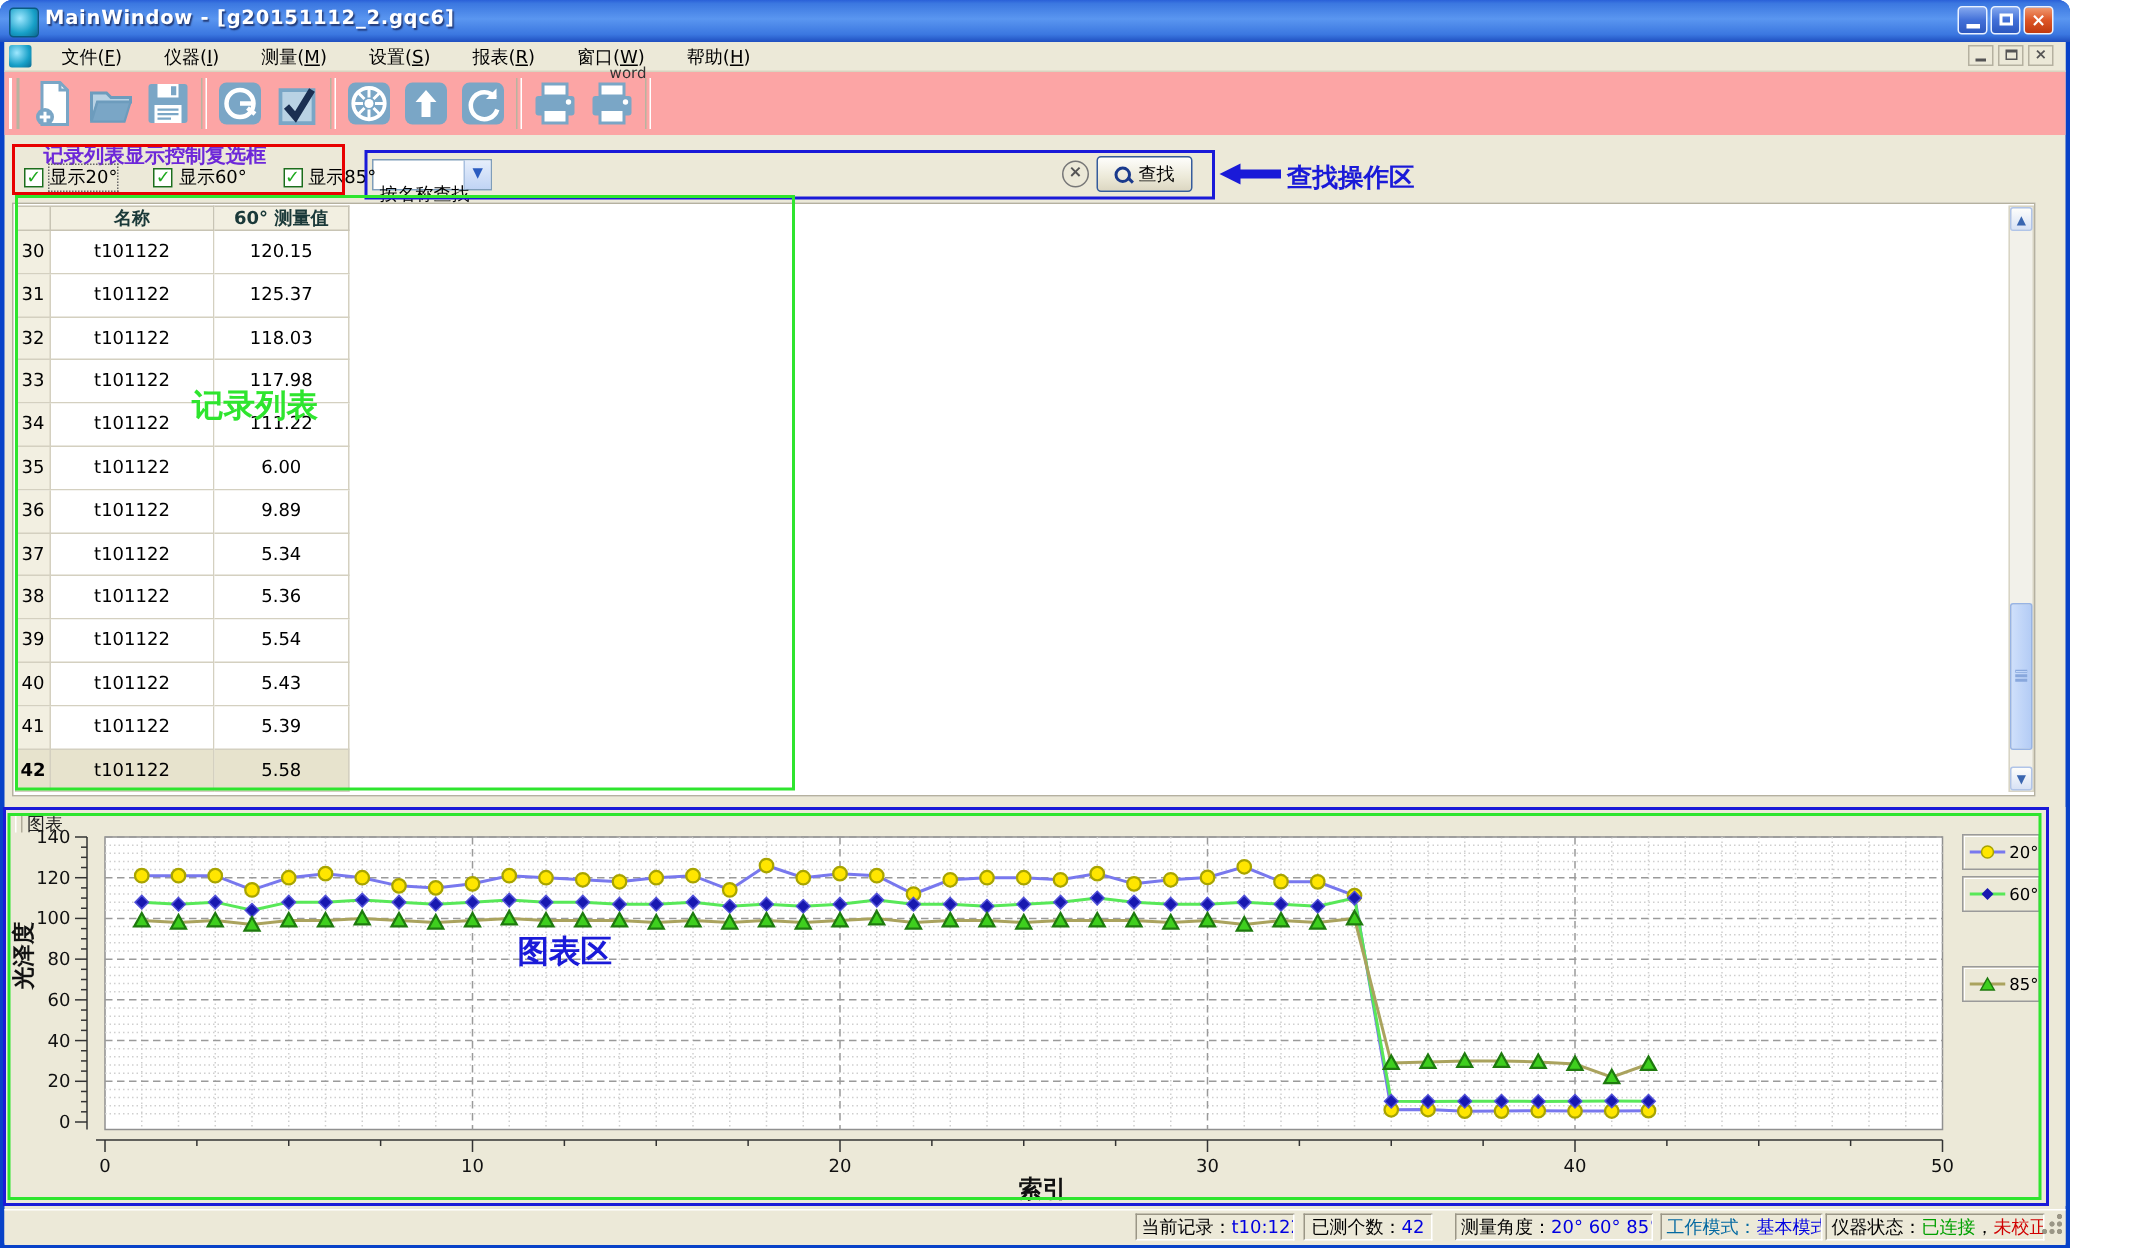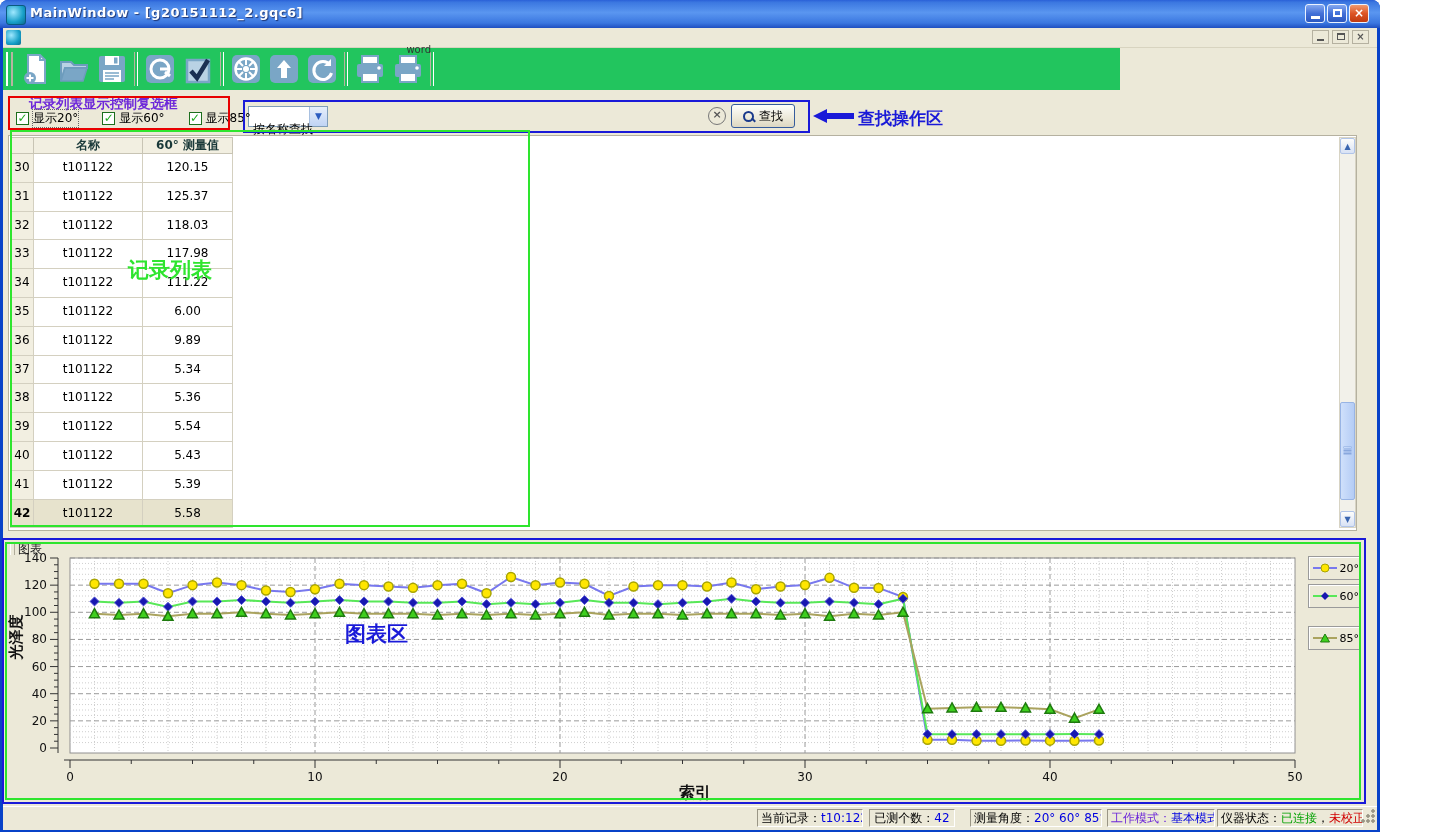--- a/index.html
+++ b/index.html
@@ -25,21 +25,21 @@
   .menu-ico{position:absolute;left:3px;top:2px;width:15px;height:15px;border-radius:2px;
     background:radial-gradient(circle at 35% 35%,#9fe8ff,#18a0c8 60%,#0b6a90);}
   .menu-items{position:absolute;left:24px;top:0;height:19px;display:flex;}
   .menu-item{padding:2px 14px 0 14px;height:19px;box-sizing:border-box;font-size:12px;cursor:default;}
   .mdi{position:absolute;right:8px;top:2px;display:flex;gap:3px;}
   .mdi .mbtn{width:17px;height:14px;border:1px solid #b5b1a0;background:#ece9d8;color:#555;
     text-align:center;line-height:12px;font-size:10px;font-weight:bold;box-sizing:border-box;}
   .mdi .mbar{display:block;margin:8px auto 0;width:7px;height:2px;background:#555;}
   .mdi .mbox{display:block;margin:2px auto 0;width:8px;height:7px;border:1px solid #555;border-top-width:2px;box-sizing:border-box;}
   
-  .toolbar{position:absolute;left:3px;top:48px;width:1117px;height:42px;background:#22c55e;display:flex;align-items:center;}
+  .toolbar{position:absolute;left:3px;top:48px;width:1374px;height:42px;background:#fca5a5;display:flex;align-items:center;}
   .tb-grip{width:3px;height:34px;margin:0 4px 0 3px;border-left:2px solid #fff;border-right:2px solid #b8b4a0;}
   .tbtn{width:38px;height:38px;display:flex;align-items:center;justify-content:center;position:relative;}
   .tsep{width:2px;height:34px;margin:0 3px;border-left:1px solid #b8b4a0;border-right:1px solid #fff;}
   .tbadge{position:absolute;top:-6px;right:-4px;font-size:10px;color:#333;}
   
   .red-note{position:absolute;left:29px;top:95px;color:#6d28d9;font-size:13.5px;font-weight:bold;z-index:30;}
   .cb-row{position:absolute;left:16px;top:110px;display:flex;gap:24px;z-index:30;}
   .cb{display:flex;align-items:center;gap:4px;}
   .cb .box{width:13px;height:13px;background:#fff;border:1px solid #1c6e1c;box-sizing:border-box;
     color:#1faa1f;font-size:12px;font-weight:bold;line-height:11px;text-align:center;}
@@ -121,20 +121,29 @@
       <div class="wbtn" style="left:1327px;">
           <span class="box"></span>
         </div>
       <div class="wbtn close" style="left:1349px;">×</div>
     </div>
     <div class="client"></div>
   </div>
 
   <div class="menubar">
     <div class="menu-ico"></div>
+    <div class="menu-items" id="menu-items">
+        <span class="menu-item">文件(<u>F</u>)</span>
+        <span class="menu-item">仪器(<u>I</u>)</span>
+        <span class="menu-item">测量(<u>M</u>)</span>
+        <span class="menu-item">设置(<u>S</u>)</span>
+        <span class="menu-item">报表(<u>R</u>)</span>
+        <span class="menu-item">窗口(<u>W</u>)</span>
+        <span class="menu-item">帮助(<u>H</u>)</span>
+      </div>
     <div class="mdi" id="mdi-controls">
         <div class="mbtn">
           <span class="mbar"></span>
         </div>
         <div class="mbtn">
           <span class="mbox"></span>
         </div>
         <div class="mbtn">×</div>
       </div>
   </div>
@@ -624,34 +633,34 @@
         </svg>
         <span>20°</span>
       </div>
       <div class="legend-box" style="top: 584px; justify-content: center;">
         <svg width="24" height="12">
           <line x1="0" y1="6" x2="24" y2="6" stroke="#58e858" stroke-width="2"></line>
           <path d="M12 2L16 6L12 10L8 6Z" fill="#1818b0"></path>
         </svg>
         <span>60°</span>
       </div>
-      <div class="legend-box" style="top: 626px;">
+      <div class="legend-box" style="top: 644px;">
         <svg width="24" height="12">
           <line x1="0" y1="6" x2="24" y2="6" stroke="#aaa35e" stroke-width="2"></line>
           <path d="M12 2L16.5 10L7.5 10Z" fill="#3ecf1e" stroke="#1e7a0e"></path>
         </svg>
         <span>85°</span>
       </div>
     </div>
 
   <div class="statusbar" id="statusbar">
       <div class="seg" style="left: 754px; width: 106px;"><span style="color: rgb(0, 0, 0);">当前记录：</span><span style="color: rgb(0, 0, 224);">t10:122</span></div>
       <div class="seg" style="left: 866px; width: 86px;"><span style="color: rgb(0, 0, 0);">已测个数：</span><span style="color: rgb(0, 0, 224);">42</span></div>
       <div class="seg" style="left: 967px; width: 132px;"><span style="color: rgb(0, 0, 0);">测量角度：</span><span style="color: rgb(0, 0, 224);">20° 60° 85°</span></div>
-      <div class="seg" style="left: 1104px; width: 108px;"><span style="color: #6d28d9;">工作模式：</span><span style="color: rgb(0, 0, 224);">基本模式</span></div>
+      <div class="seg" style="left: 1104px; width: 108px;"><span style="color: #0369a1;">工作模式：</span><span style="color: rgb(0, 0, 224);">基本模式</span></div>
       <div class="seg" style="left: 1214px; width: 146px;"><span style="color: rgb(0, 0, 0);">仪器状态：</span><span style="color: rgb(0, 160, 0);">已连接</span><span style="color: rgb(0, 0, 0);">，</span><span style="color: rgb(208, 0, 0);">未校正</span></div>
     </div>
   <div class="grip-dots"></div>
 
   <div class="ann ann-rect" style="left:8px;top:96px;width:222px;height:34px;border-width:2px;border-color:#e80000;"></div>
   <div class="ann ann-rect" style="left:243px;top:100px;width:567px;height:33px;border-width:2px;border-color:#1a1ad8;"></div>
   <div class="ann arrow-head" style="left:813px;top:109px;border-right:14px solid #1a1ad8;"></div>
   <div class="ann" style="left:826px;top:113px;width:28px;height:6px;background:#1a1ad8;"></div>
   <div class="ann ann-text" style="left:858px;top:107px;font-size:17px;color:#1a1ad8;text-align:right;">查找操作区</div>
   <div class="ann ann-rect" style="left:10px;top:130px;width:520px;height:397px;border-width:2px;border-color:#2ee52e;"></div>

